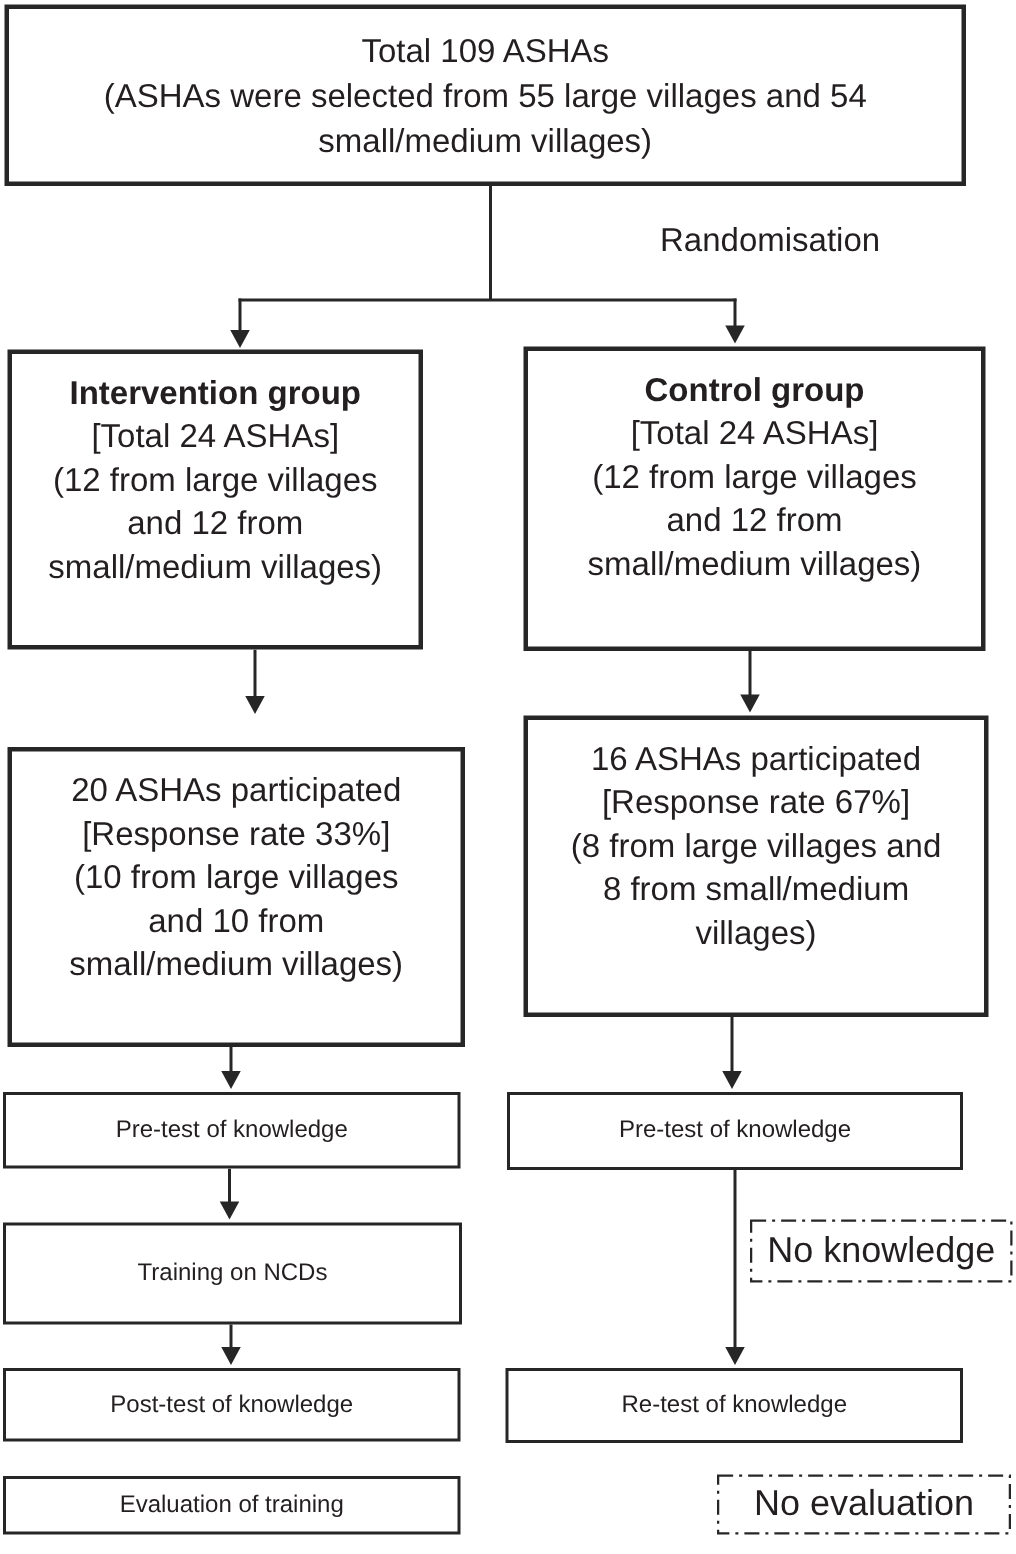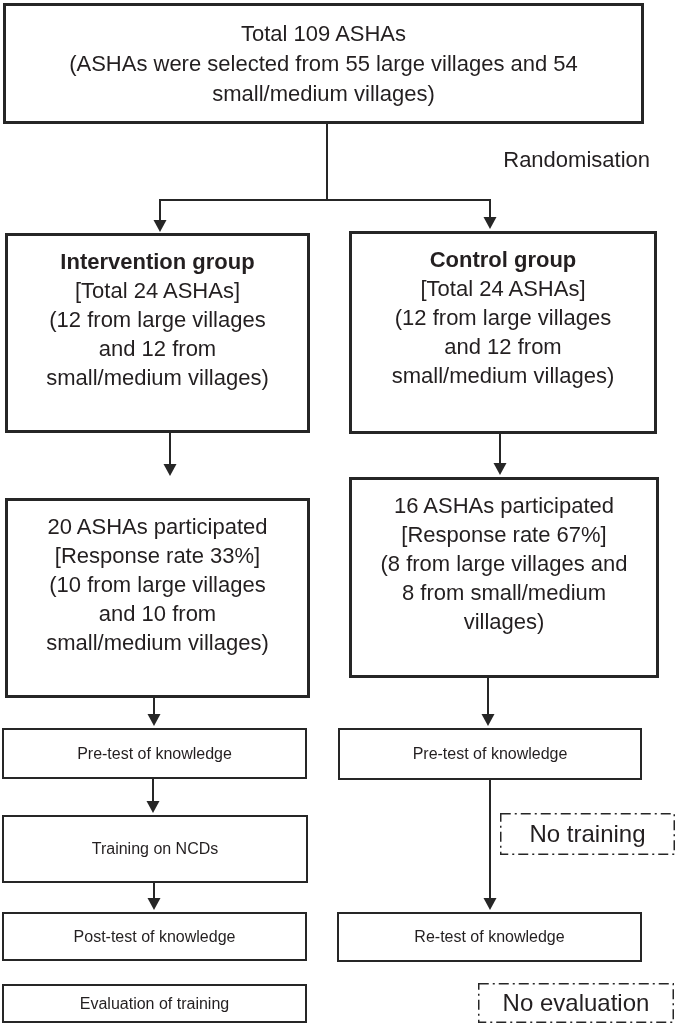--- a/index.html
+++ b/index.html
@@ -31,21 +31,21 @@
   }
   .dashed-label {
     position:absolute;
     box-sizing:border-box;
     font-size:24px;
     display:flex; align-items:center; justify-content:center;
   }
   .rand-label {
     position:absolute;
     font-size:22px;
-    text-align:right;
+    text-align:left;
   }
   .bold { font-weight:bold; }
   .line { white-space:nowrap; }
 </style>
 </head>
 <body>
 
 <div class="canvas">
 
   <svg class="connectors" width="677" height="1036" viewBox="0 0 677 1036">
@@ -80,21 +80,21 @@
   </svg>
 
   <div class="box titlebox" style="left:3px; top:3px; width:641px; height:121px;">
     <div class="line">Total 109 ASHAs</div>
     <div class="line">(ASHAs were selected from 55 large villages and 54</div>
     <div class="line">small/medium villages)</div>
   </div>
 
   <div class="rand-label" style="left:440px; top:147px; width:210px;">Randomisation</div>
 
-  <div class="box big" style="left:5px; top:233px; width:305px; height:200px;">
+  <div class="box big" style="left:5px; top:233px; width:277px; height:200px;">
     <div class="line bold">Intervention group</div>
     <div class="line">[Total 24 ASHAs]</div>
     <div class="line">(12 from large villages</div>
     <div class="line">and 12 from</div>
     <div class="line">small/medium villages)</div>
   </div>
 
   <div class="box big" style="left:349px; top:231px; width:308px; height:203px;">
     <div class="line bold">Control group</div>
     <div class="line">[Total 24 ASHAs]</div>
@@ -122,19 +122,19 @@
   <div class="box small" style="left:2px; top:728px; width:305px; height:51px;">Pre-test of knowledge</div>
 
   <div class="box small" style="left:2px; top:815px; width:306px; height:68px;">Training on NCDs</div>
 
   <div class="box small" style="left:2px; top:912px; width:305px; height:49px;">Post-test of knowledge</div>
 
   <div class="box small" style="left:2px; top:984px; width:305px; height:39px;">Evaluation of training</div>
 
   <div class="box small" style="left:338px; top:728px; width:304px; height:52px;">Pre-test of knowledge</div>
 
-  <div class="dashed-label" style="left:500px; top:813px; width:175px; height:42px;">No training</div>
+  <div class="dashed-label" style="left:500px; top:813px; width:175px; height:42px;">No knowledge</div>
 
   <div class="box small" style="left:337px; top:912px; width:305px; height:50px;">Re-test of knowledge</div>
 
   <div class="dashed-label" style="left:478px; top:983px; width:196px; height:40px;text-align:right;">No evaluation</div>
 
 </div>
 
 </body></html>

